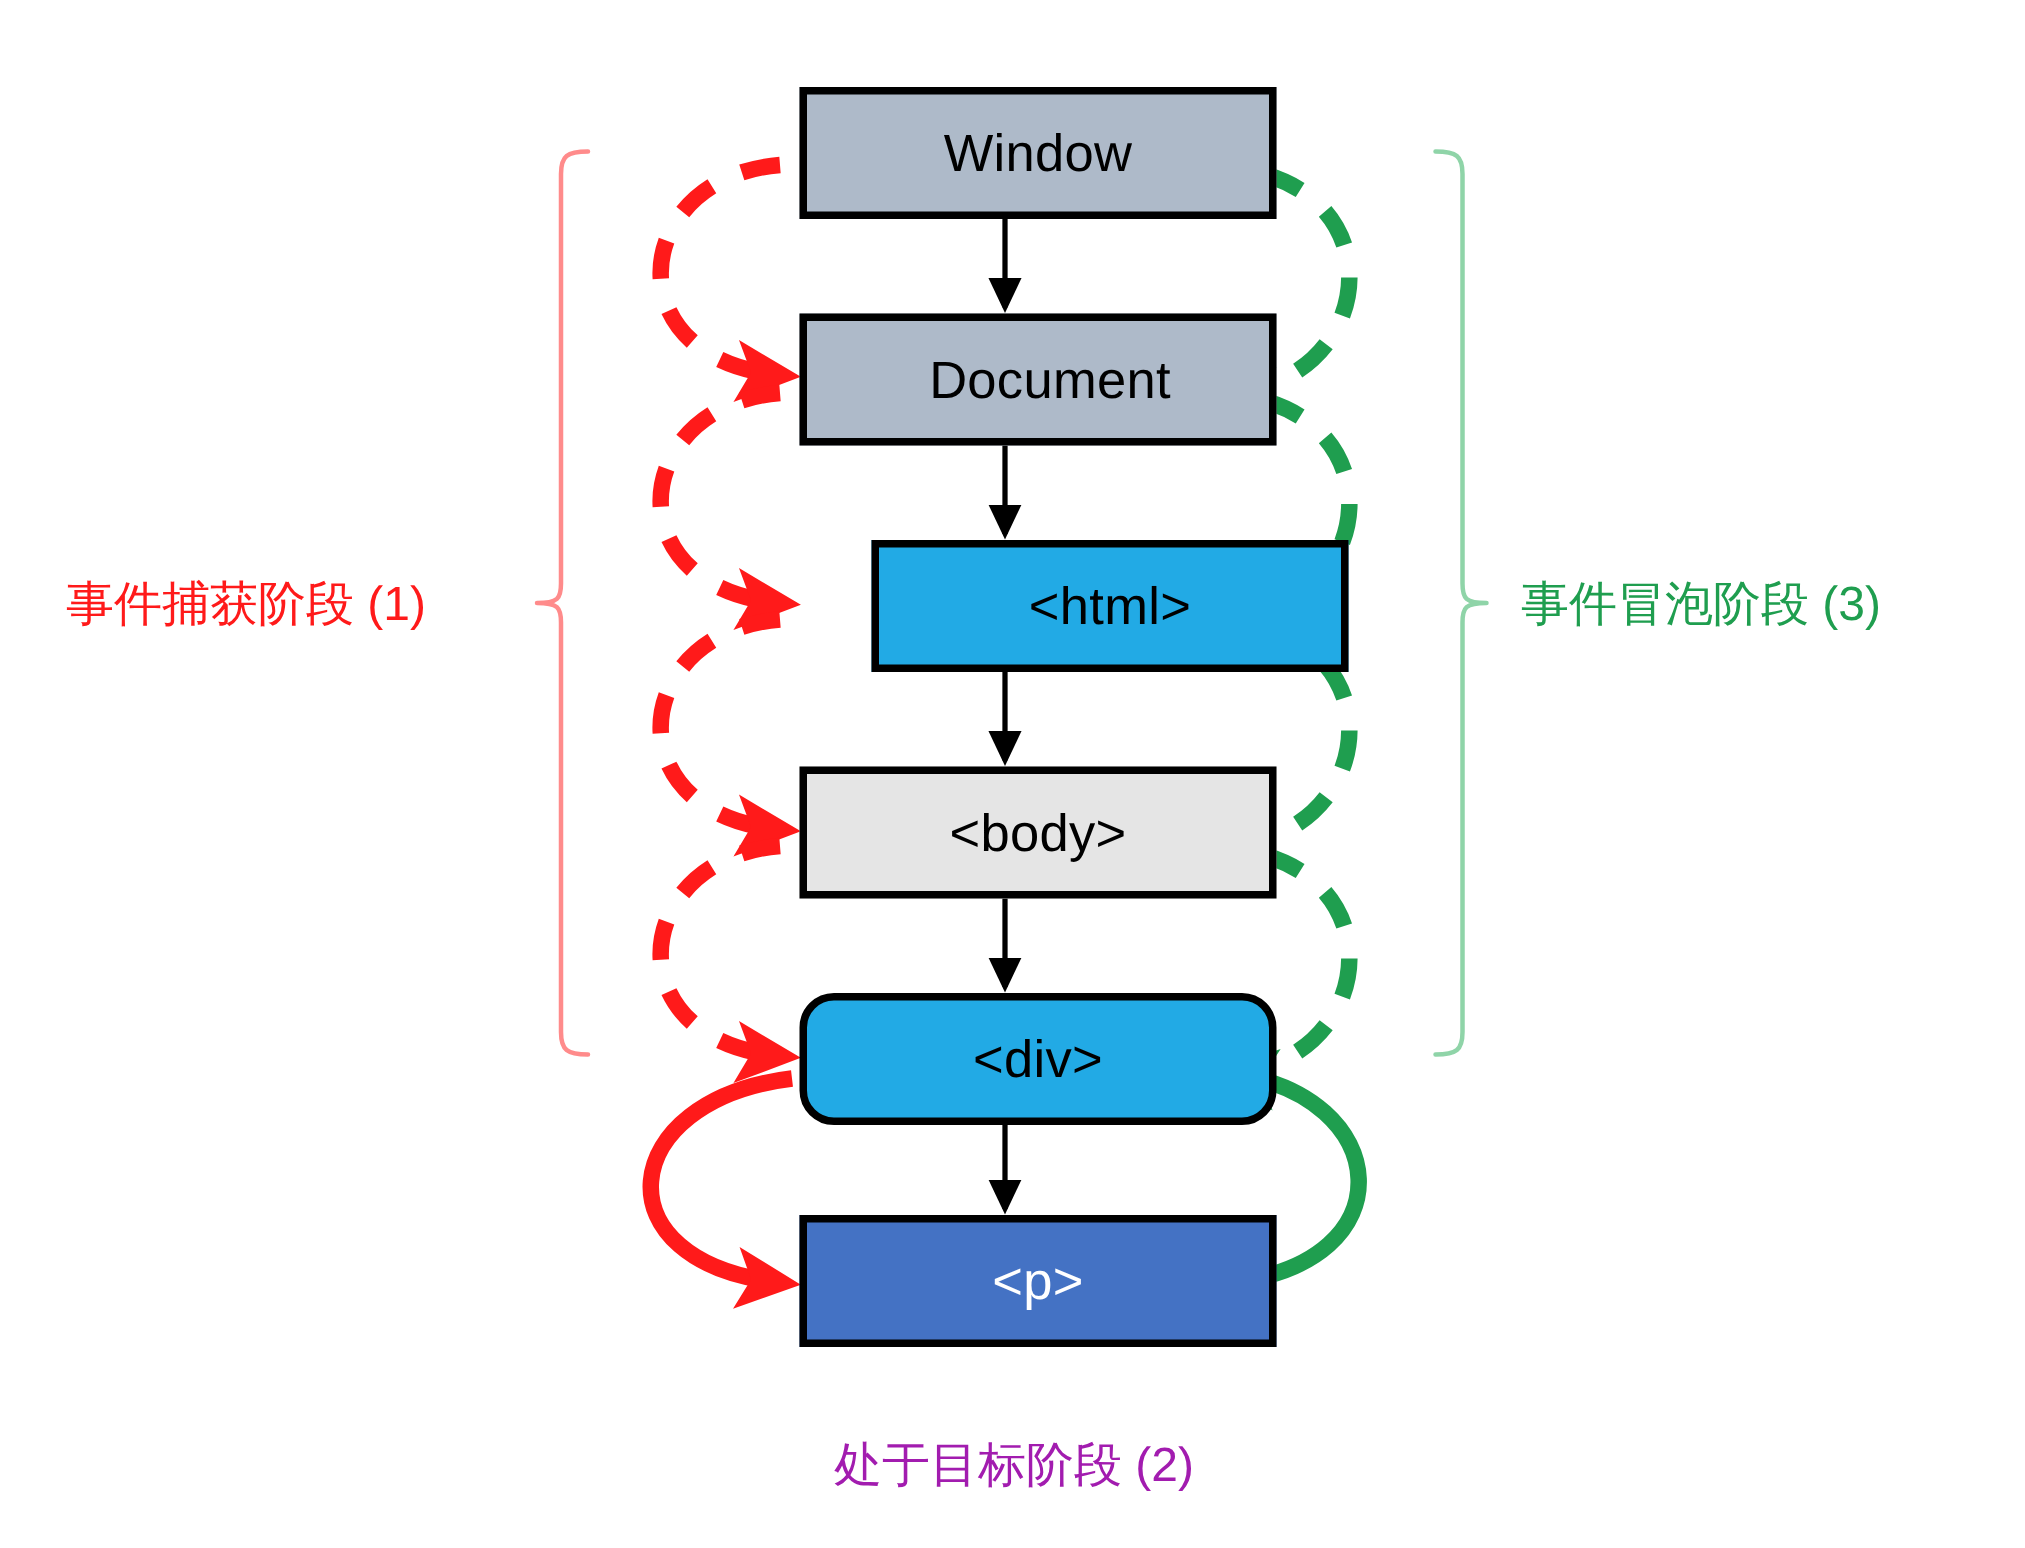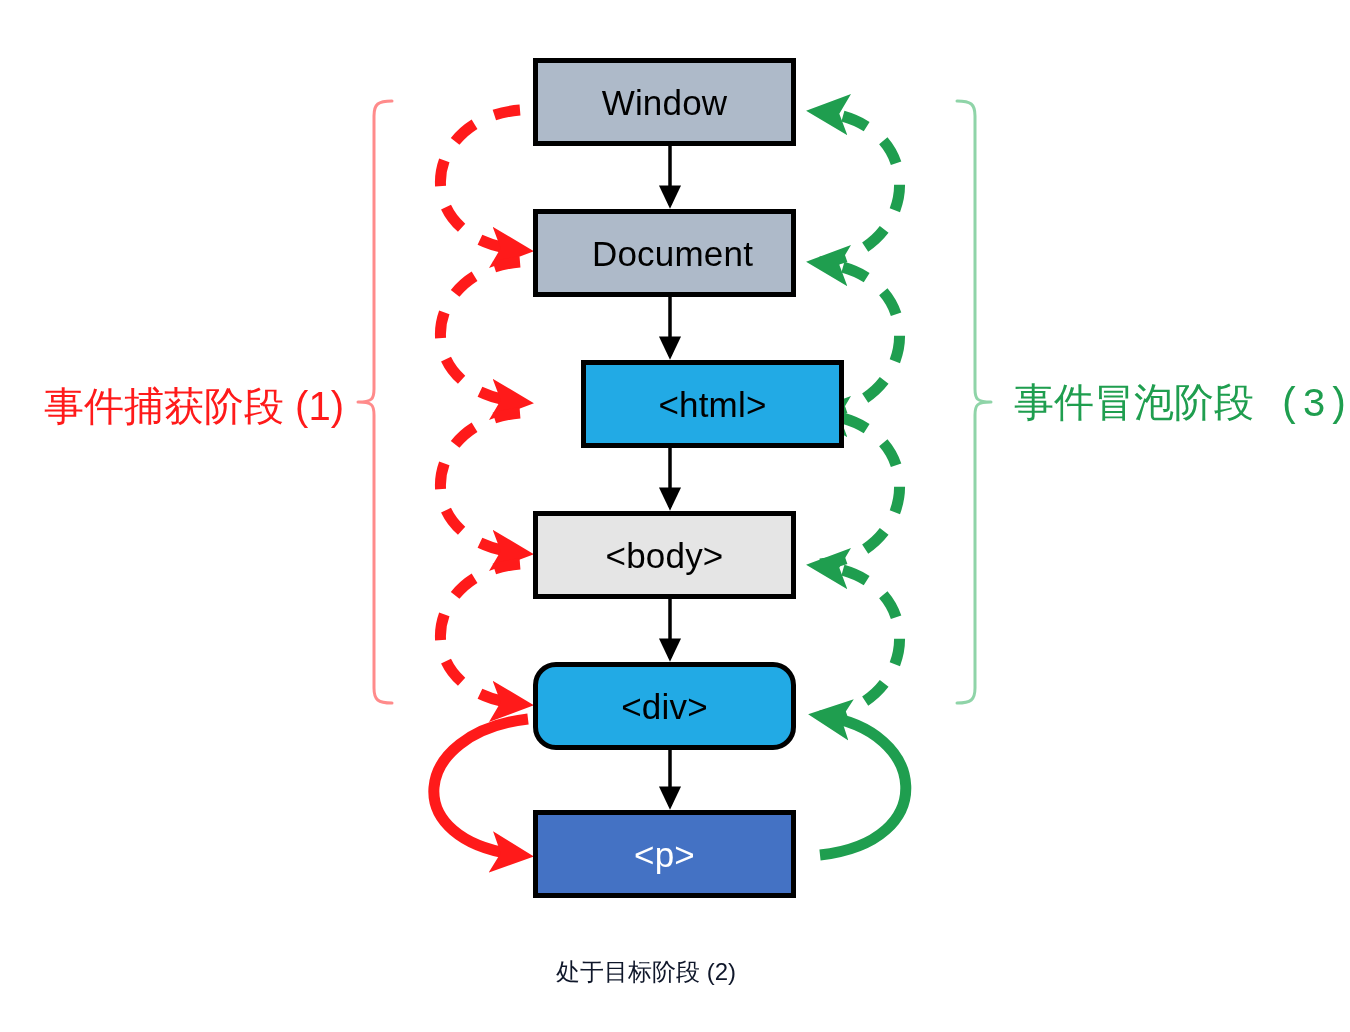--- a/index.html
+++ b/index.html
@@ -28,21 +28,21 @@
     position: absolute;
     left: 0; top: 0;
     width: 1350px;
     height: 1032px;
     pointer-events: none;
   }
 
   
   .node-box {
     position: absolute;
-    width: 263px;
+    width: 318px;
     height: 88px;
     border: 5px solid #000000;
     display: flex;
     align-items: center;
     justify-content: center;
     left: 533px;
   }
   .node-label {
     font-size: 35px;
     font-weight: 400;
@@ -61,40 +61,39 @@
   .node-window .node-label,
   .node-document .node-label,
   .node-html .node-label,
   .node-body .node-label,
   .node-div .node-label { color: #000000; }
   .node-p .node-label   { color: #ffffff; }
 
   
   .phase-label {
     position: absolute;
-    font-size: 40px;
+    font-size: 32px;
     line-height: 1;
     white-space: nowrap;
   }
   .phase-capture {
     left: 44px;
     top: 386px;
     color: #ff1a1a;
   }
   .phase-bubble {
     left: 1014px;
     top: 386px;
     color: #1f9e4f;
-    font-family: Liberation Mono, monospace;
   }
   .phase-target {
     left: 556px;
     top: 960px;
-    color: #0f172a;
-    font-size: 24px;
+    color: #a21caf;
+    font-size: 32px;
   }
 </style>
 </head>
 <body>
 
 <div id="diagram-root">
 
   <svg id="arrow-layer" viewBox="0 0 1350 1032">
     <defs>
       <marker id="mk-black" viewBox="0 0 10 10" refX="8" refY="5" markerWidth="7" markerHeight="7" orient="auto-start-reverse">

